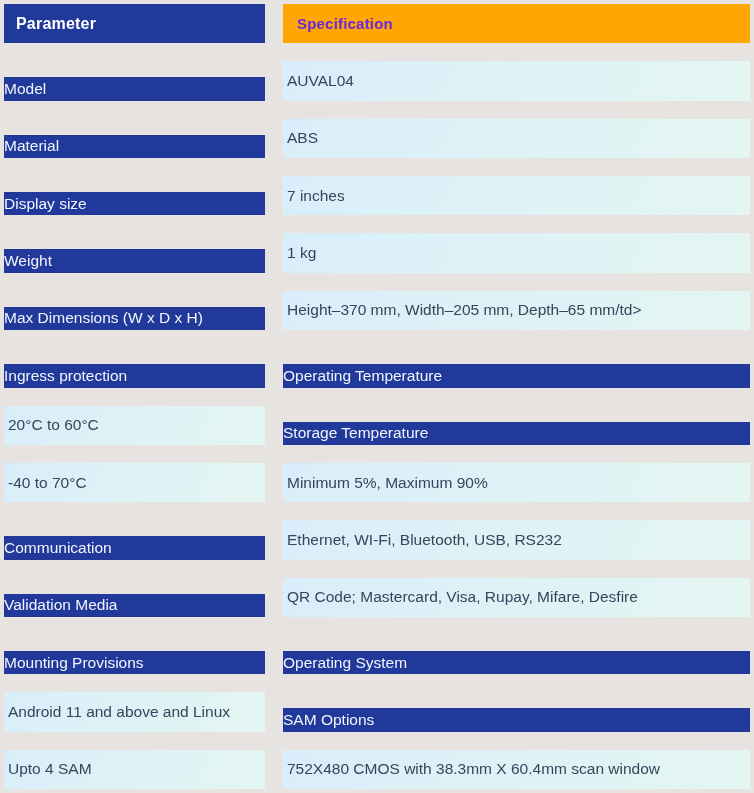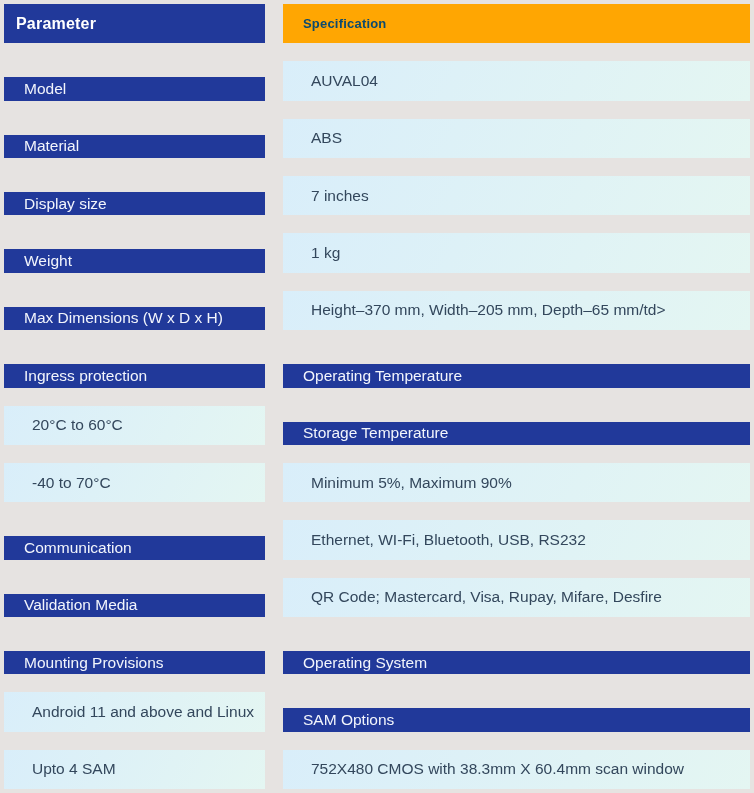--- a/index.html
+++ b/index.html
@@ -35,38 +35,38 @@
   .head-param{
     background:var(--blue);
     color:#ffffff;
     font-weight:700;
     font-size:16px;
     padding-left:12px;
     letter-spacing:.2px;
   }
   .head-spec{
     background:var(--orange);
-    color:#0c4a6e;
+    color:#6d28d9;
     font-weight:700;
-    font-size:13px;
-    padding-left:20px;
+    font-size:15px;
+    padding-left:14px;
     letter-spacing:.2px;
   }
   .param-cell{
     background:var(--blue);
     color:var(--label-text);
     font-size:15.5px;
-    padding-left:20px;
+    padding-left:0;
     margin-top:16px;
   }
   .spec-cell{
     background:linear-gradient(115deg,var(--cell-light-a) 0%,var(--cell-light-b) 100%);
     color:var(--value-text);
     font-size:15.5px;
-    padding-left:28px;
+    padding-left:4px;
     text-align:center;
   }
 </style>
 </head>
 <body>
 
 <div class="spec-table" id="spec-table">
   <div class="cell head-param">Parameter</div>
   <div class="cell head-spec">Specification</div>
 <div class="cell param-cell">Model</div>

